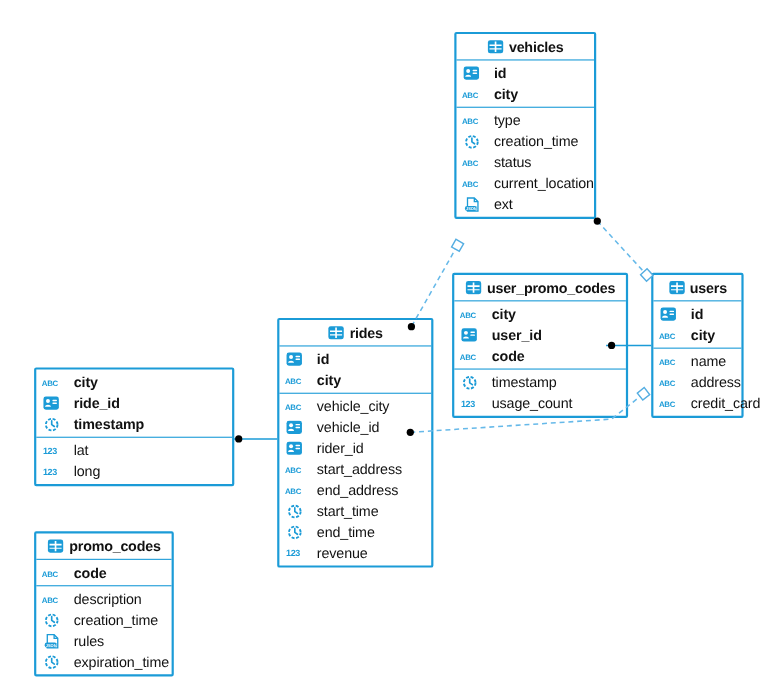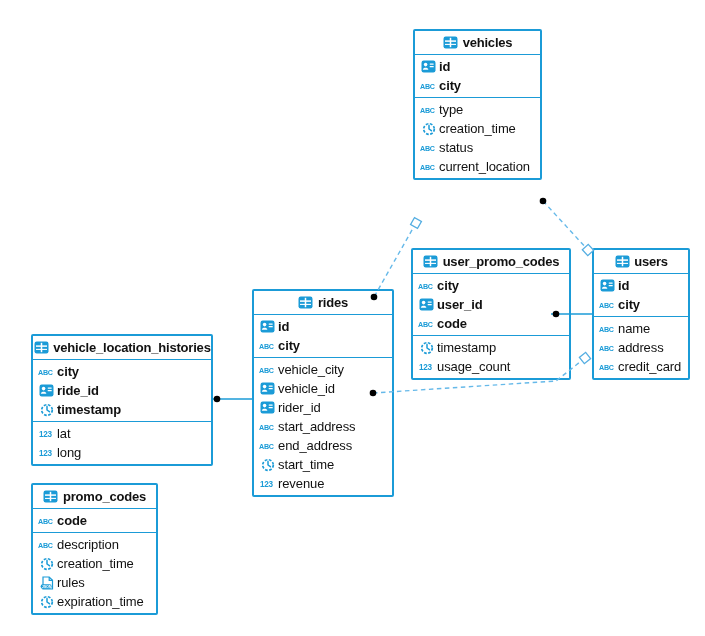--- a/index.html
+++ b/index.html
@@ -29,21 +29,21 @@
     letter-spacing:-0.2px;
     white-space:nowrap;
     overflow:hidden;
   }
   .section{padding:2px 0;}
   .section.pk{border-bottom:1px solid var(--blue);}
   .section.pk .field-label{font-weight:bold;}
   .field-row{
     height:19px;
     display:flex;align-items:center;
-    gap:2px;
+    gap:12px;
     padding:0 5px;
     white-space:nowrap;
     font-size:13px;
     letter-spacing:-0.1px;
   }
   .icon{
     width:17px;min-width:17px;
     display:flex;align-items:center;justify-content:center;
   }
   .table-header .icon{width:16px;min-width:16px;}
@@ -139,20 +139,31 @@
           <span class="field-label">status</span>
         </div>
         <div class="field-row">
           <span class="icon">
             <svg width="18" height="10" viewBox="0 0 18 10">
               <text x="0" y="8.3" font-family="Liberation Sans, sans-serif" font-size="7.6" font-weight="bold" letter-spacing="-0.3" fill="#1b9bd7">ABC</text>
             </svg>
           </span>
           <span class="field-label">current_location</span>
         </div>
+        <div class="field-row">
+          <span class="icon">
+            <svg width="14" height="14" viewBox="0 0 14 14">
+              <path d="M3 1 h6.2 l3.3 3.3 V13 H3 Z" fill="#fff" stroke="#1b9bd7" stroke-width="1.2"></path>
+              <path d="M9.2 1 v3.3 h3.3" fill="none" stroke="#1b9bd7" stroke-width="1.2"></path>
+              <rect x="0.6" y="8.2" width="11.2" height="4.6" rx="2.2" fill="#1b9bd7"></rect>
+              <text x="1.7" y="11.8" font-family="Liberation Sans, sans-serif" font-size="3.7" font-weight="bold" fill="#fff">JSON</text>
+            </svg>
+          </span>
+          <span class="field-label">ext</span>
+        </div>
       </div>
     </div>
     <div class="table" style="left: 411px; top: 248px; width: 160px;">
       <div class="table-header">
         <span class="icon">
           <svg width="15" height="13" viewBox="0 0 15 13">
             <rect x="0.5" y="0.5" width="14" height="12" rx="2.2" fill="#1b9bd7"></rect>
             <line x1="2" y1="5.1" x2="13" y2="5.1" stroke="#fff" stroke-width="1.5"></line>
             <line x1="7.5" y1="1.8" x2="7.5" y2="11.2" stroke="#fff" stroke-width="1.5"></line>
             <line x1="2" y1="8.4" x2="13" y2="8.4" stroke="#fff" stroke-width="1.1"></line>
@@ -203,21 +214,21 @@
         <div class="field-row">
           <span class="icon">
             <svg width="16" height="11" viewBox="0 0 16 11">
               <text x="0" y="8.8" font-family="Liberation Sans, sans-serif" font-size="8.2" font-weight="bold" letter-spacing="-0.3" fill="#1b9bd7">123</text>
             </svg>
           </span>
           <span class="field-label">usage_count</span>
         </div>
       </div>
     </div>
-    <div class="table" style="left: 592px; top: 248px; width: 98px; text-align: center;">
+    <div class="table" style="left: 592px; top: 248px; width: 84px; text-align: center;">
       <div class="table-header">
         <span class="icon">
           <svg width="15" height="13" viewBox="0 0 15 13">
             <rect x="0.5" y="0.5" width="14" height="12" rx="2.2" fill="#1b9bd7"></rect>
             <line x1="2" y1="5.1" x2="13" y2="5.1" stroke="#fff" stroke-width="1.5"></line>
             <line x1="7.5" y1="1.8" x2="7.5" y2="11.2" stroke="#fff" stroke-width="1.5"></line>
             <line x1="2" y1="8.4" x2="13" y2="8.4" stroke="#fff" stroke-width="1.1"></line>
           </svg>
         </span>
         <span class="table-name">users</span>
@@ -358,40 +369,38 @@
           <span class="icon">
             <svg width="14" height="14" viewBox="0 0 14 14">
               <circle cx="7" cy="7" r="5.3" fill="none" stroke="#1b9bd7" stroke-width="1.7" stroke-dasharray="2.7 1.5"></circle>
               <path d="M7 7 L7 3.6 M7 7 L9.4 8.7" stroke="#1b9bd7" stroke-width="1.5" stroke-linecap="round" fill="none"></path>
             </svg>
           </span>
           <span class="field-label">start_time</span>
         </div>
         <div class="field-row">
           <span class="icon">
+            <svg width="14" height="14" viewBox="0 0 14 14">
+              <circle cx="7" cy="7" r="5.3" fill="none" stroke="#1b9bd7" stroke-width="1.7" stroke-dasharray="2.7 1.5"></circle>
+              <path d="M7 7 L7 3.6 M7 7 L9.4 8.7" stroke="#1b9bd7" stroke-width="1.5" stroke-linecap="round" fill="none"></path>
+            </svg>
+          </span>
+          <span class="field-label">end_time</span>
+        </div>
+        <div class="field-row">
+          <span class="icon">
             <svg width="16" height="11" viewBox="0 0 16 11">
               <text x="0" y="8.8" font-family="Liberation Sans, sans-serif" font-size="8.2" font-weight="bold" letter-spacing="-0.3" fill="#1b9bd7">123</text>
             </svg>
           </span>
           <span class="field-label">revenue</span>
         </div>
       </div>
     </div>
     <div class="table" style="left: 31px; top: 334px; width: 182px;">
-      <div class="table-header">
-        <span class="icon">
-          <svg width="15" height="13" viewBox="0 0 15 13">
-            <rect x="0.5" y="0.5" width="14" height="12" rx="2.2" fill="#1b9bd7"></rect>
-            <line x1="2" y1="5.1" x2="13" y2="5.1" stroke="#fff" stroke-width="1.5"></line>
-            <line x1="7.5" y1="1.8" x2="7.5" y2="11.2" stroke="#fff" stroke-width="1.5"></line>
-            <line x1="2" y1="8.4" x2="13" y2="8.4" stroke="#fff" stroke-width="1.1"></line>
-          </svg>
-        </span>
-        <span class="table-name">vehicle_location_histories</span>
-      </div>
       <div class="section pk">
         <div class="field-row">
           <span class="icon">
             <svg width="18" height="10" viewBox="0 0 18 10">
               <text x="0" y="8.3" font-family="Liberation Sans, sans-serif" font-size="7.6" font-weight="bold" letter-spacing="-0.3" fill="#1b9bd7">ABC</text>
             </svg>
           </span>
           <span class="field-label">city</span>
         </div>
         <div class="field-row">

